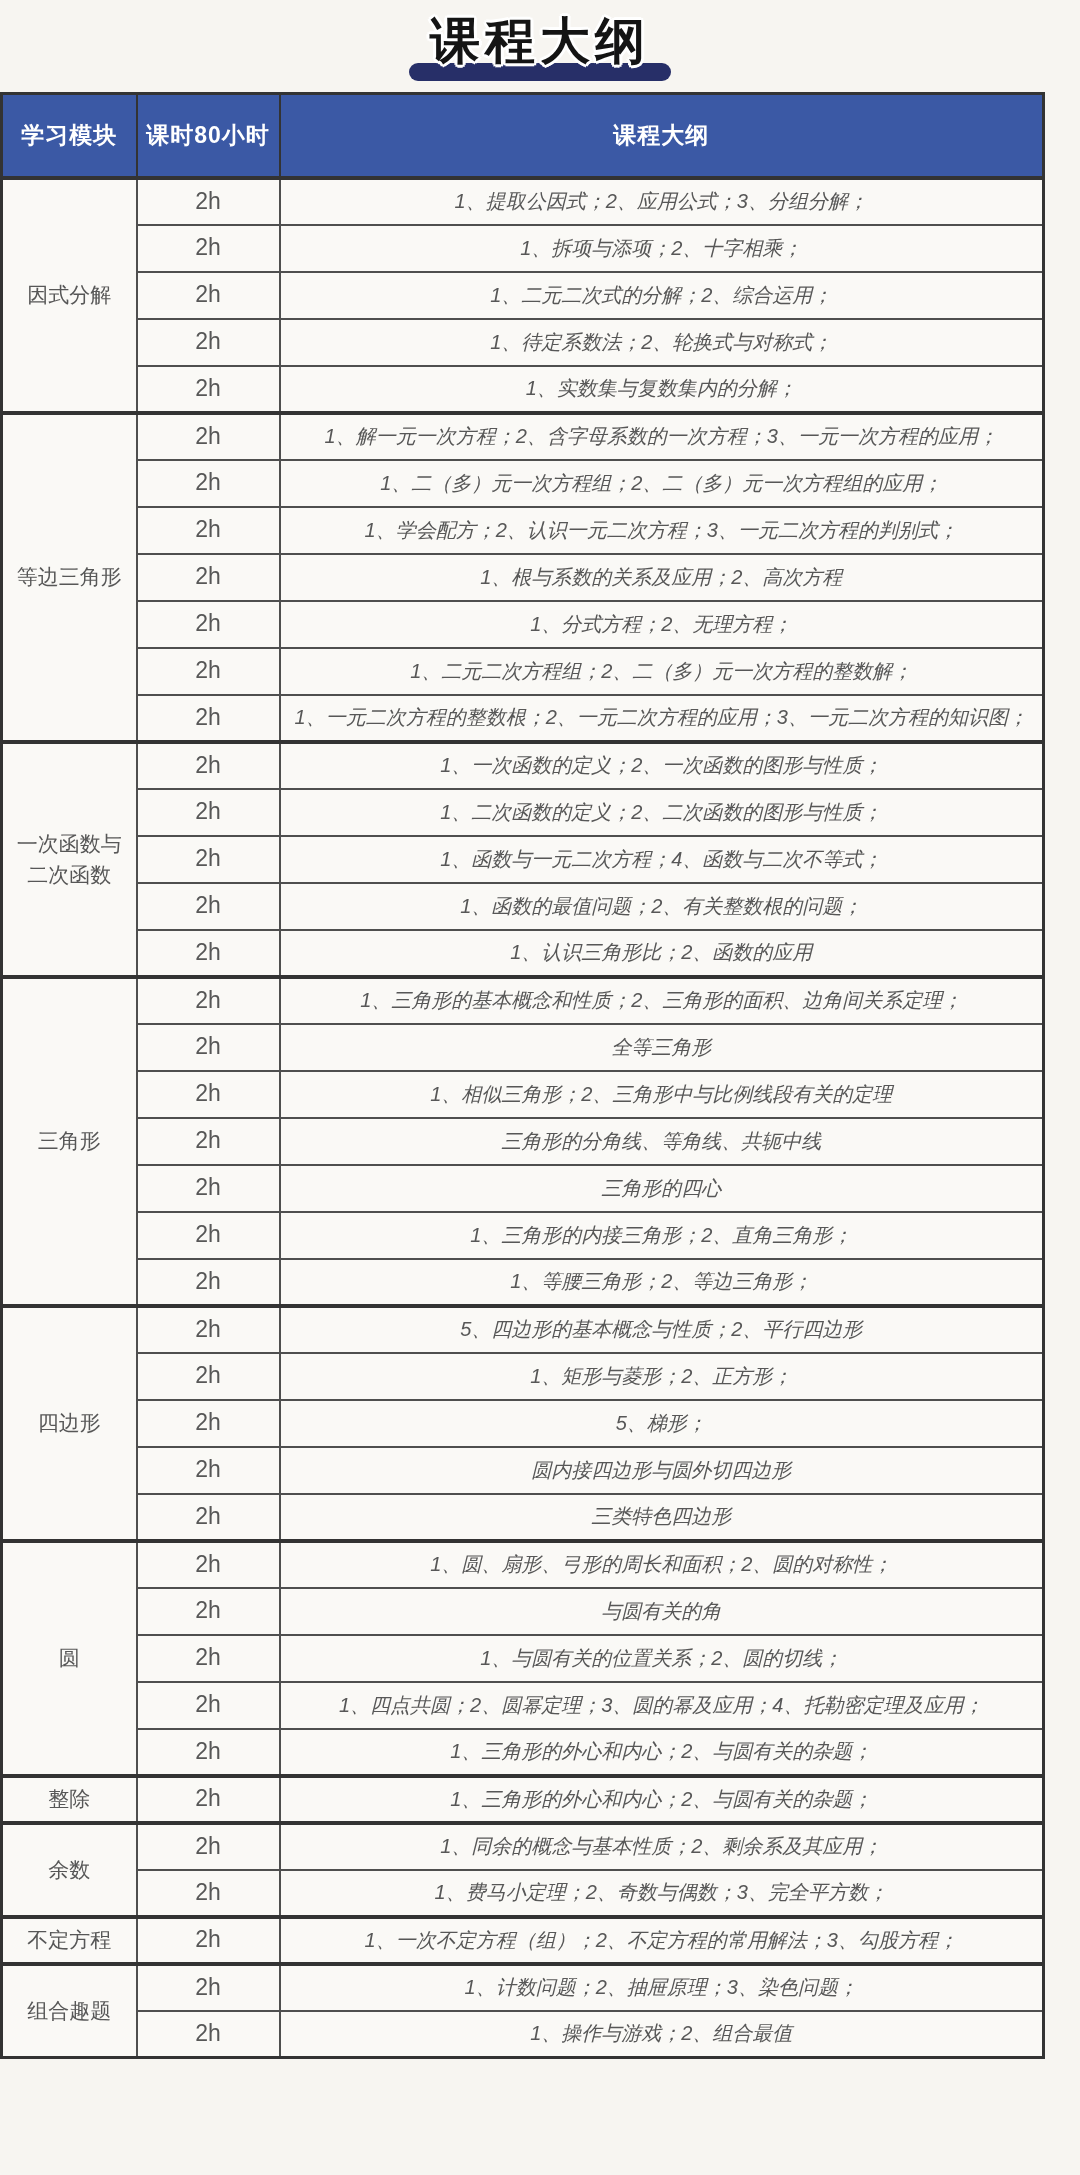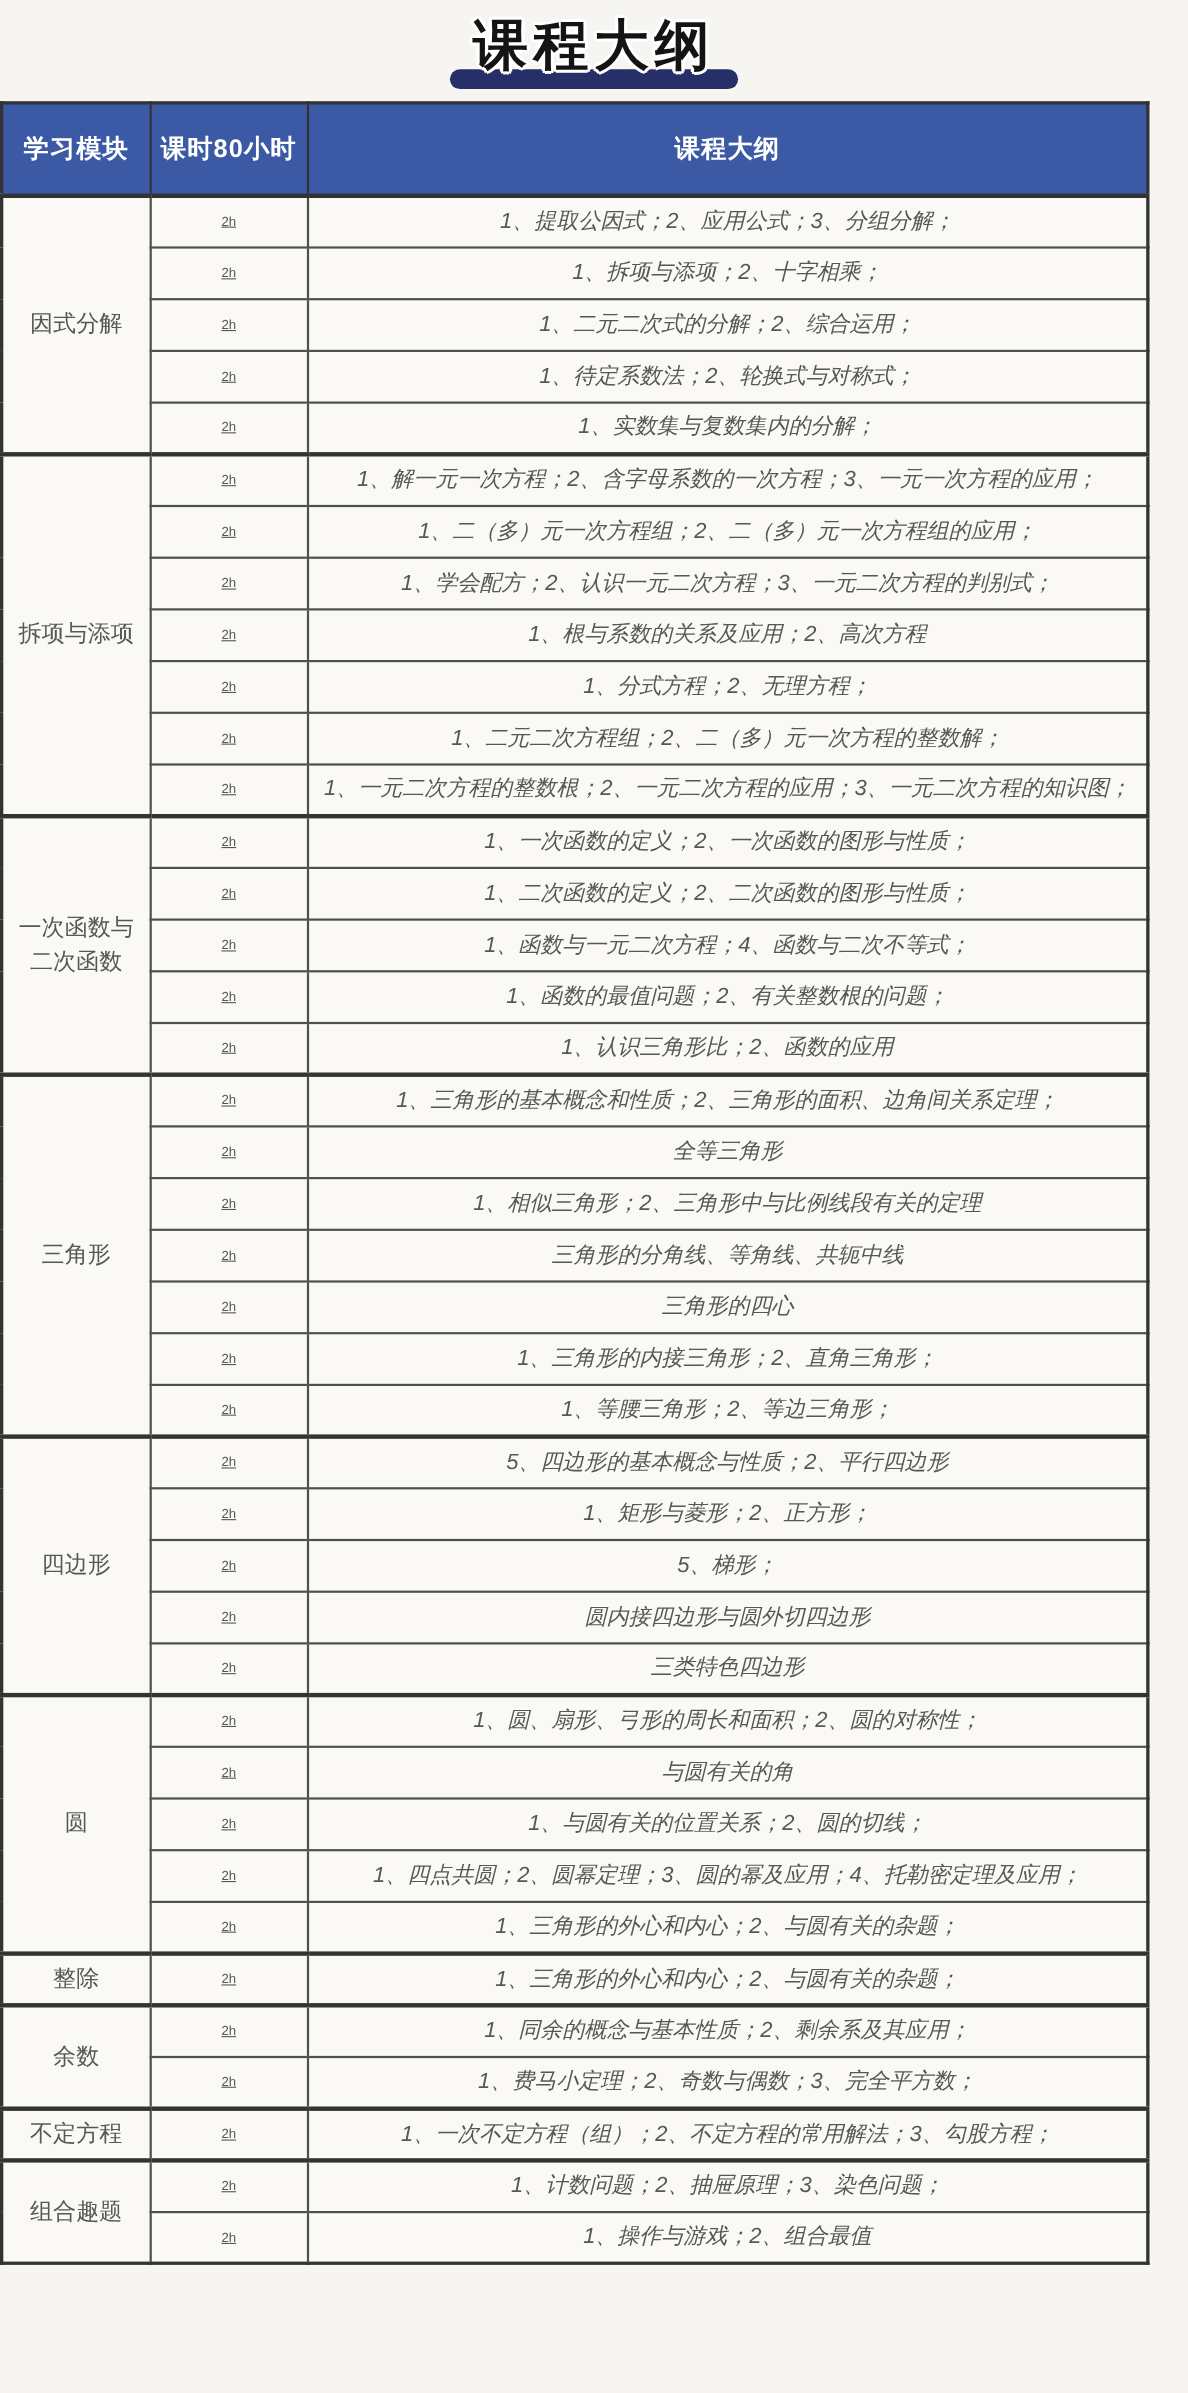--- a/index.html
+++ b/index.html
@@ -68,21 +68,21 @@
     font-size: 20px;
     padding: 2px 10px;
     line-height: 1.35;
   }
   tbody tr.group-start td { border-top: 4px solid var(--border-strong); }
   td.module-cell {
     font-size: 21px;
     padding: 2px 4px;
     line-height: 1.5;
   }
-  td.hours-cell { font-size: 12px; text-decoration: underline; }
+  td.hours-cell { font-size: 23px; }
   td.outline-cell { font-size: 20px; font-style: italic; }
 </style>
 </head>
 <body>
 
 <div class="page">
 
   <div class="title-wrap">
     <div class="title-underline"></div>
     <h1 class="page-title">课程大纲</h1>
@@ -117,21 +117,21 @@
         </tr>
         <tr>
           <td class="hours-cell">2h</td>
           <td class="outline-cell">1、待定系数法；2、轮换式与对称式；</td>
         </tr>
         <tr>
           <td class="hours-cell">2h</td>
           <td class="outline-cell">1、实数集与复数集内的分解；</td>
         </tr>
         <tr class="group-start">
-          <td rowspan="7" class="module-cell">拆项与添项</td>
+          <td rowspan="7" class="module-cell">等边三角形</td>
           <td class="hours-cell">2h</td>
           <td class="outline-cell">1、解一元一次方程；2、含字母系数的一次方程；3、一元一次方程的应用；</td>
         </tr>
         <tr>
           <td class="hours-cell">2h</td>
           <td class="outline-cell">1、二（多）元一次方程组；2、二（多）元一次方程组的应用；</td>
         </tr>
         <tr>
           <td class="hours-cell">2h</td>
           <td class="outline-cell">1、学会配方；2、认识一元二次方程；3、一元二次方程的判别式；</td>

